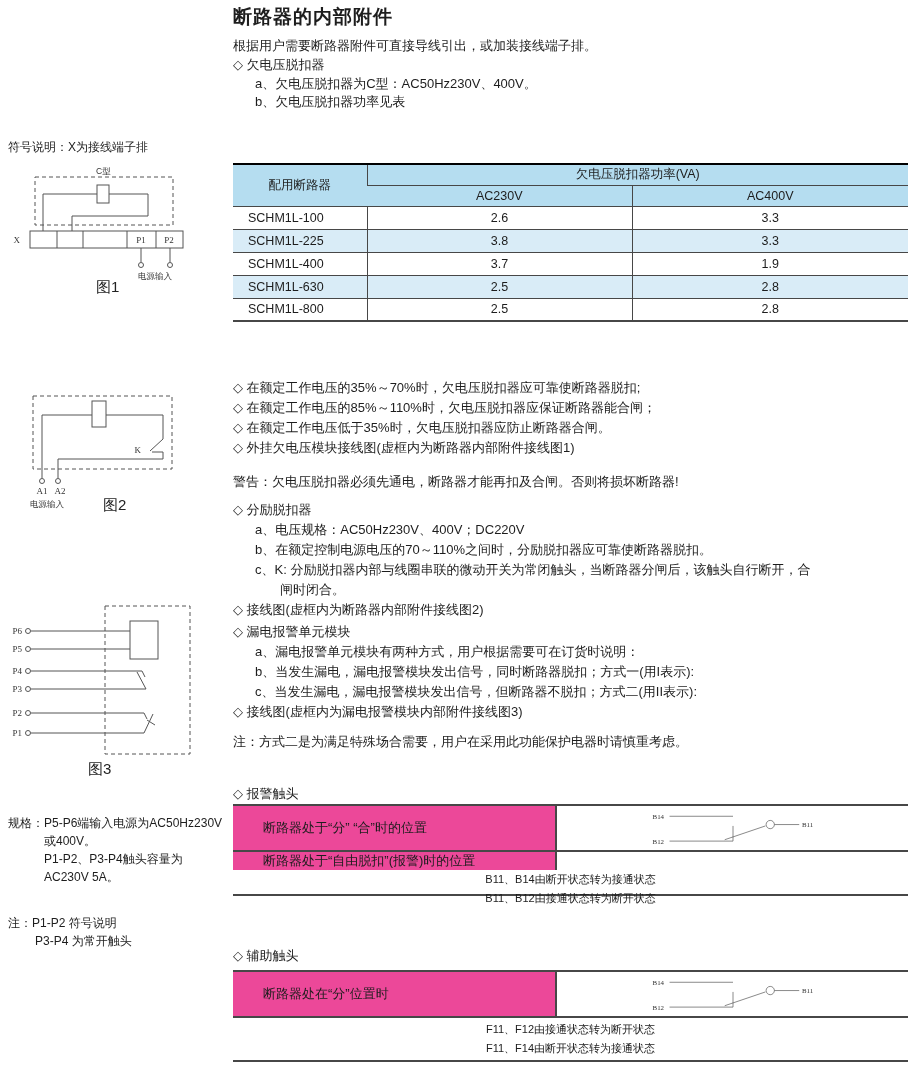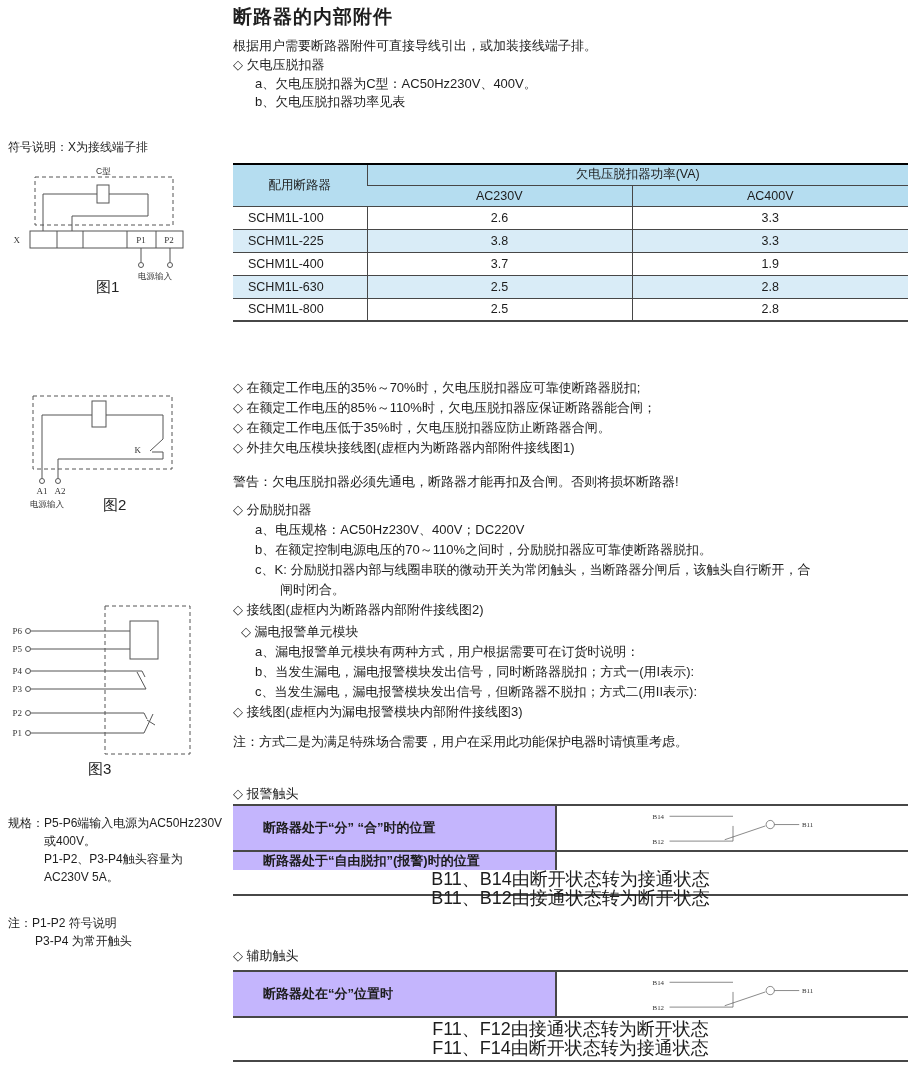--- a/index.html
+++ b/index.html
@@ -26,24 +26,24 @@
   .power-table th + th, .power-table td + td { border-left:1px solid #474747; }
   .power-table tbody tr:nth-child(even) { background:#d9ecf7; }
   .power-table td { text-align:center; }
   .power-table td:first-child { text-align:left; padding-left:15px; }
   .col-model { width:134px; } .col-v1 { width:265px; }
   
   .contact-table { position:absolute; left:0; width:675px;
     border-top:2px solid #474747; border-bottom:2px solid #474747; }
   .ct-row { display:flex; height:44px; }
   .ct-row + .ct-row { border-top:2px solid #474747;flex-direction:column; }
-  .ct-label { width:324px; background:#c4b5fd; display:flex; align-items:center;
-    padding-left:30px; border-right:2px solid #474747; font-size:13px; white-space:nowrap;font-weight:bold; }
+  .ct-label { width:324px; background:#ec4899; display:flex; align-items:center;
+    padding-left:30px; border-right:2px solid #474747; font-size:13px; white-space:nowrap; }
   .ct-content { flex:1; display:flex; align-items:center; justify-content:center; }
-  .ct-lines { font-size:18px; line-height:19px; text-align:right; }
+  .ct-lines { font-size:11px; line-height:19px; text-align:right; }
   
   .sidebar { position:absolute; left:0; top:16px; width:230px; height:1054px; }
   .side-line { font-size:12px; line-height:18px; white-space:nowrap; }
   .side-indent { padding-left:36px; }
   .side-indent2 { padding-left:27px; }
   
   svg { display:block; }
   svg line, svg rect.wirebox, svg circle, svg path { stroke:#555; fill:none; }
   text.lbl { font-family:"Liberation Serif","DejaVu Serif",serif; font-size:9px; fill:#333; }
   text.lbl-cn { font-family:"Liberation Sans","DejaVu Sans",sans-serif; font-size:8.5px; fill:#333; }
@@ -213,21 +213,21 @@
     <div class="abs body-line" style="left:0; top:472px;">警告：欠电压脱扣器必须先通电，断路器才能再扣及合闸。否则将损坏断路器!</div>
 
     <div class="abs body-line" style="left:0; top:500px;">◇ 分励脱扣器</div>
     <div class="abs body-line indent1" style="left:0; top:520px;">a、电压规格：AC50Hz230V、400V；DC220V</div>
     <div class="abs body-line indent1" style="left:0; top:540px;">b、在额定控制电源电压的70～110%之间时，分励脱扣器应可靠使断路器脱扣。</div>
     <div class="abs body-line indent1" style="left:0; top:560px;">c、K: 分励脱扣器内部与线圈串联的微动开关为常闭触头，当断路器分闸后，该触头自行断开，合</div>
     <div class="abs body-line indent2" style="left:0; top:580px;">闸时闭合。</div>
 
     <div class="abs body-line" style="left:0; top:600px;">◇ 接线图(虚框内为断路器内部附件接线图2)</div>
 
-    <div class="abs body-line" style="left:8px; top:622px;">◇ 漏电报警单元模块</div>
+    <div class="abs body-line" style="left:0; top:622px;">◇ 漏电报警单元模块</div>
     <div class="abs body-line indent1" style="left:0; top:642px;">a、漏电报警单元模块有两种方式，用户根据需要可在订货时说明：</div>
     <div class="abs body-line indent1" style="left:0; top:662px;">b、当发生漏电，漏电报警模块发出信号，同时断路器脱扣；方式一(用I表示):</div>
     <div class="abs body-line indent1" style="left:0; top:682px;">c、当发生漏电，漏电报警模块发出信号，但断路器不脱扣；方式二(用II表示):</div>
 
     <div class="abs body-line" style="left:0; top:702px;">◇ 接线图(虚框内为漏电报警模块内部附件接线图3)</div>
 
     <div class="abs body-line" style="left:0; top:732px;">注：方式二是为满足特殊场合需要，用户在采用此功能保护电器时请慎重考虑。</div>
 
     <div class="abs body-line" style="left:0; top:784px;">◇ 报警触头</div>
 

